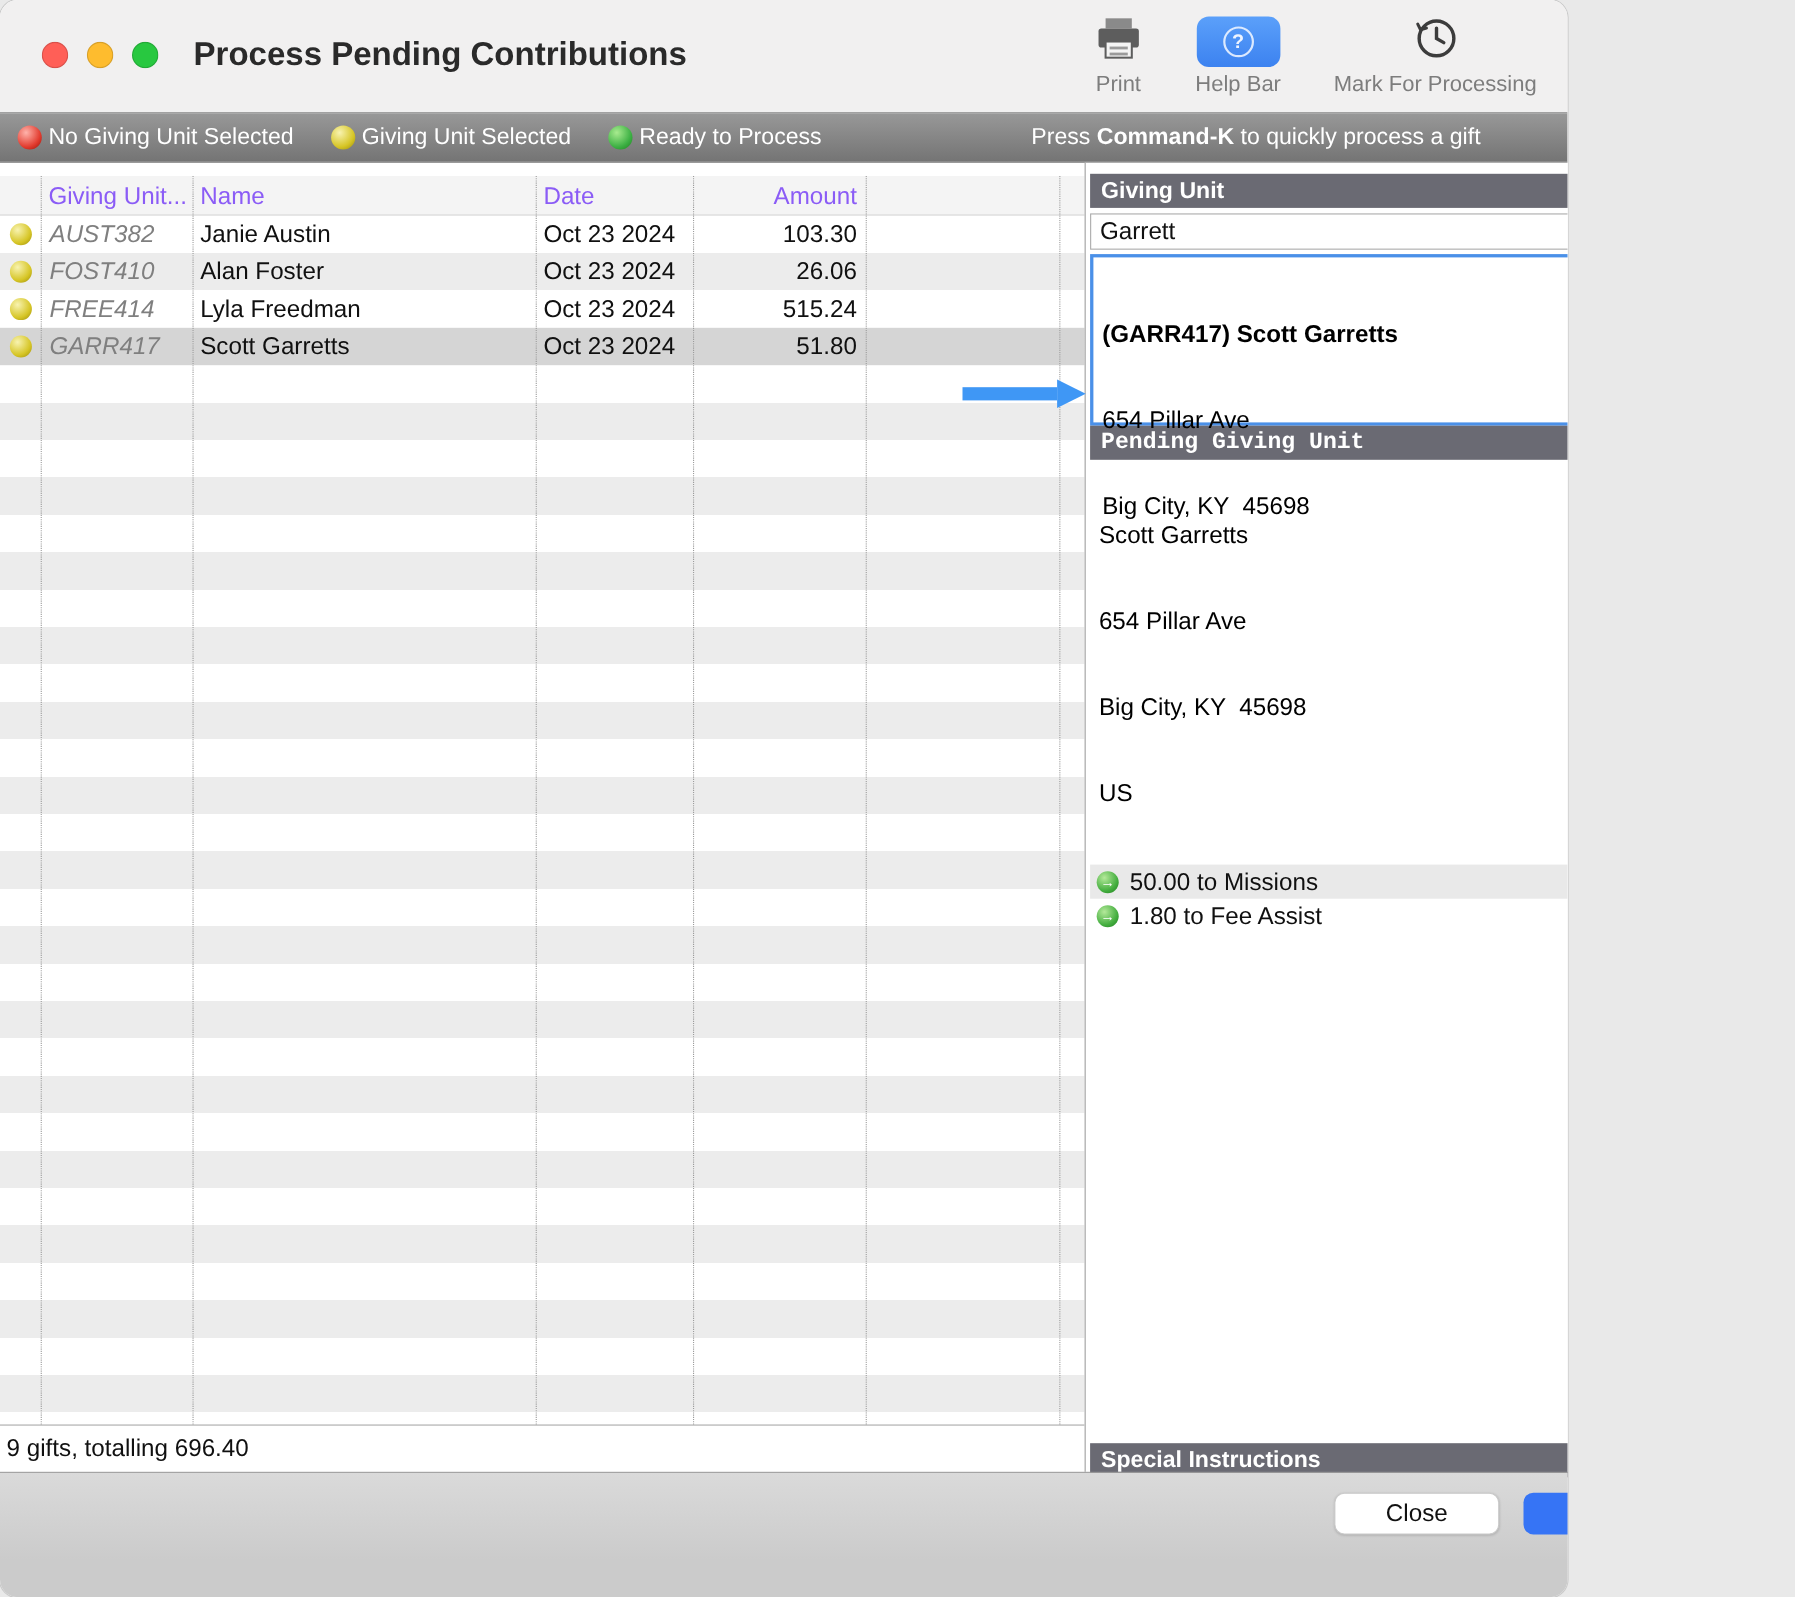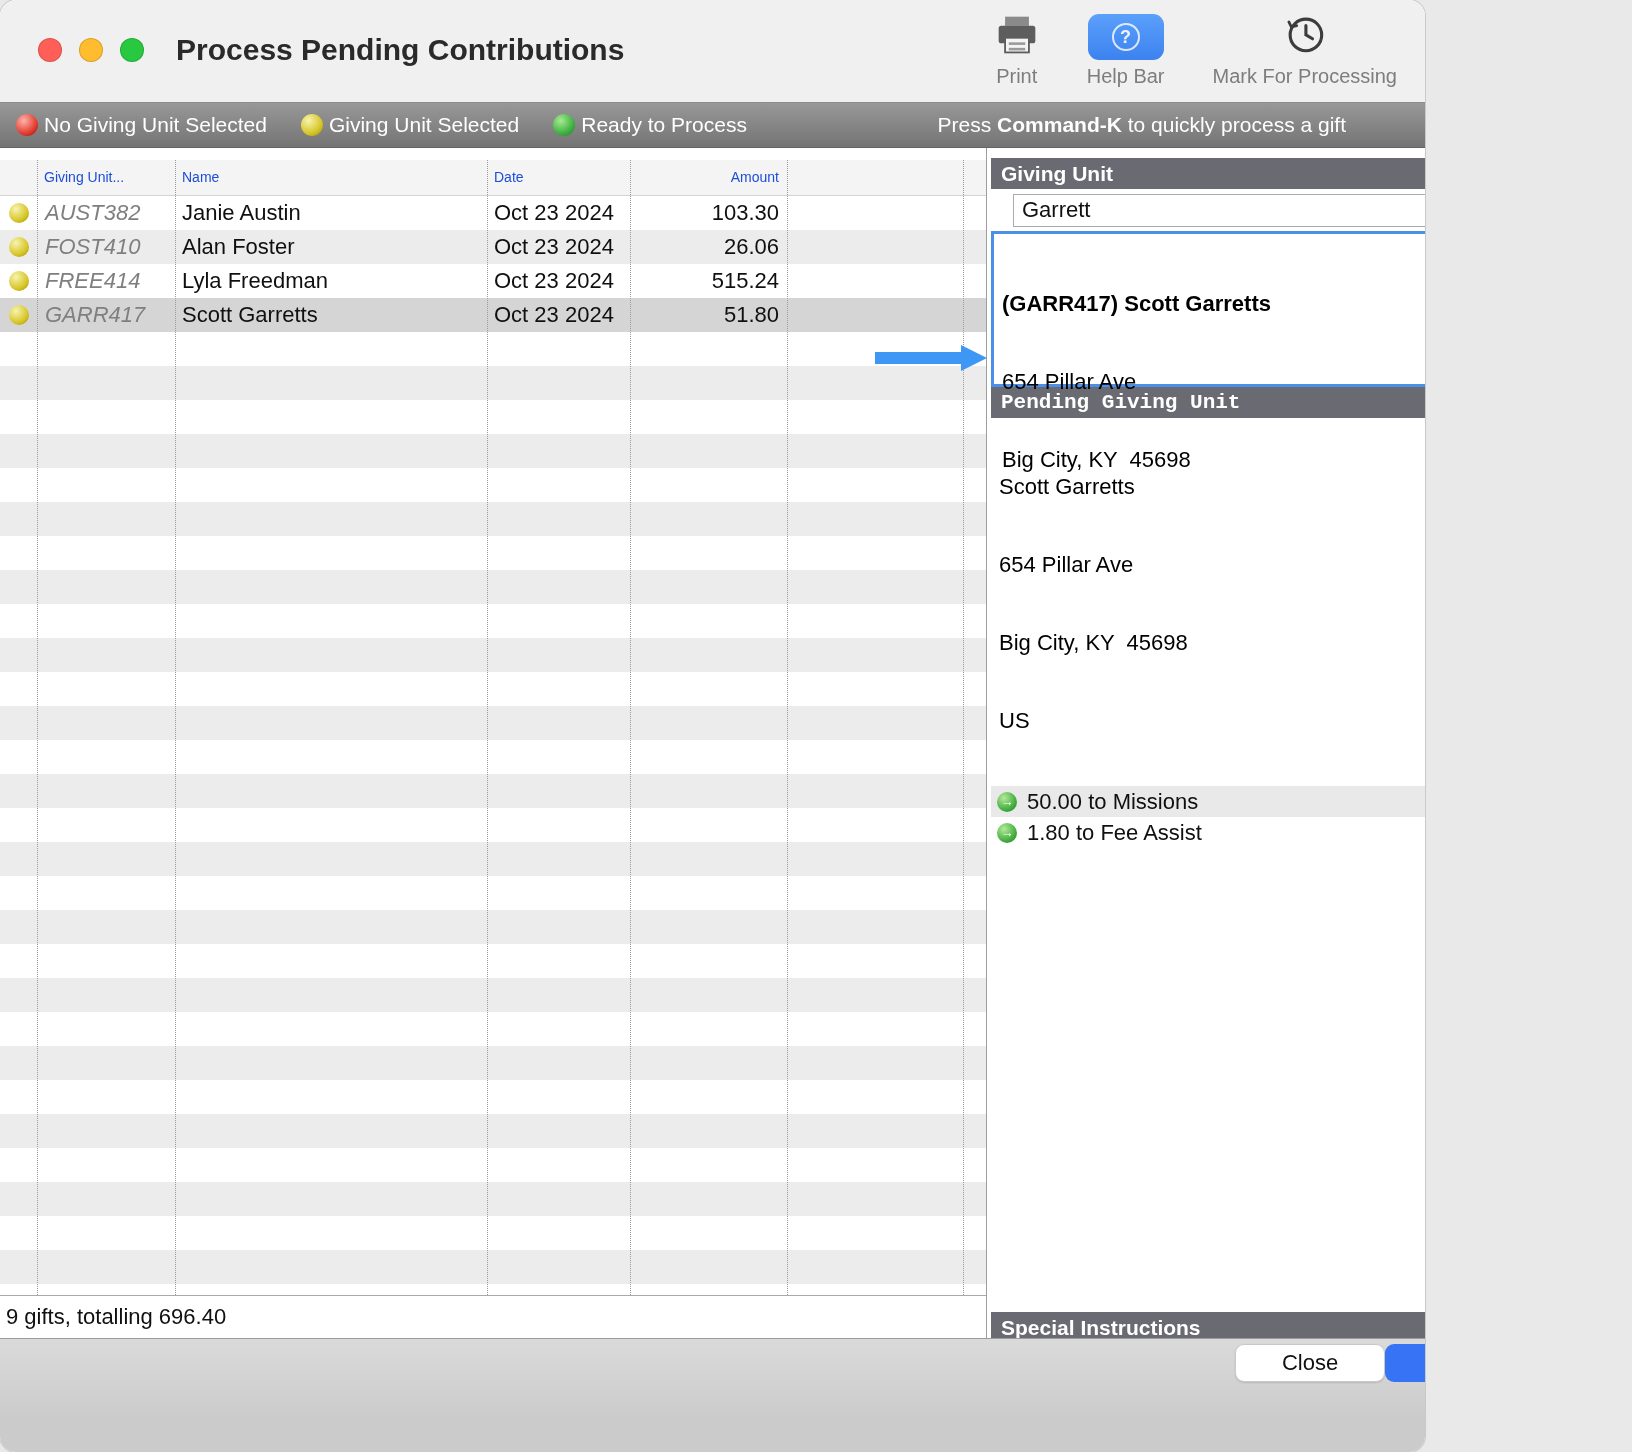--- a/index.html
+++ b/index.html
@@ -35,21 +35,21 @@
   .sphere.green{ background:radial-gradient(circle at 35% 30%, #a8eb8f, #3cb043 62%, #1d7d1d); }
   .hint{ margin-left:auto; color:#fff; font-size:21px; white-space:nowrap; }
   .hint b{ font-weight:700; }
 
   
   .content{ position:absolute; top:148px; left:0; width:1632px; height:1190px; background:#fff; }
 
   .table-area{ position:absolute; left:0; top:0; width:986px; height:1190px; }
   .grid-cols{ display:grid; grid-template-columns:37px 138px 312px 143px 157px 1fr; }
   .thead{ position:absolute; top:12px; left:0; width:986px; height:36px; background:#f4f4f4;
-          border-bottom:1px solid #d4d4d4; font-size:14px; color:#1d4ed8; line-height:35px; }
+          border-bottom:1px solid #d4d4d4; font-size:22px; color:#8b5cf6; line-height:35px; }
   .thead .hc{ padding-left:7px; white-space:nowrap; overflow:hidden; }
   .thead .hc.right{ text-align:right; padding-right:8px; }
   .tbody{ position:absolute; top:48px; left:0; width:986px; height:1099px;
           background:repeating-linear-gradient(to bottom, #fff 0 34px, #ececec 34px 68px); }
   .trow{ height:34px; line-height:34px; font-size:22px; color:#101010; cursor:default; }
   .trow.selected{ background:#d5d5d5; }
   .c-status{ display:flex; align-items:center; justify-content:center; }
   .dot{ width:20px; height:20px; border-radius:50%;
         background:radial-gradient(circle at 35% 30%, #f8f3b0, #d6c525 62%, #96870a); }
   .c-unit{ font-style:italic; color:#7f7f7f; padding-left:8px; }
@@ -61,21 +61,21 @@
                  border-top:1px solid #a9a9a9; background:#fff; font-size:22px; line-height:42px;
                  padding-left:6px; color:#101010; }
 
   
   .panel{ position:absolute; left:986px; top:0; width:646px; height:1190px;
           border-left:1px solid #9e9e9e; background:#fff; padding:10px 0 0 4px; }
   .phdr{ width:574px; height:31px; background:#6a6a73; color:#fff; font-weight:700;
          font-size:21px; line-height:31px; padding-left:10px; }
   .search-row{ display:flex; align-items:center; width:574px; height:34px; margin-top:4px; }
   .search-input{ width:490px; height:33px; border:1px solid #ababab; font-size:22px;
-                 padding:0 8px; color:#111; background:#fff; outline:none;margin-left:22px; }
+                 padding:0 8px; color:#111; background:#fff; outline:none; }
   .list-link{ margin-left:auto; margin-right:4px; color:#2c6ef2; font-size:22px; cursor:pointer; }
   .result-box{ width:570px; height:156px; border:3px solid #4a90e8; margin-top:4px;
                padding:5px 8px; font-size:22px; line-height:26px; white-space:pre-wrap; }
   .result-title{ font-weight:700; }
   .addr-block{ width:574px; padding:4px 0 0 8px; font-size:22px; line-height:26px; white-space:pre-wrap; }
   .hdr-gap9{ margin-top:9px; } .hdr-gap3{ margin-top:0;font-family:Liberation Mono, monospace; }
   .gift-row{ width:574px; height:31px; display:flex; align-items:center; gap:10px;
              padding-left:6px; font-size:22px; color:#101010; }
   .gift-row.striped{ background:#e9e9e9; }
   .gift-icon{ width:20px; height:20px; border-radius:50%; flex:none;
@@ -87,21 +87,21 @@
   
   .annot-arrow{ position:absolute; left:875px; top:345px; width:112px; height:26px; z-index:5; pointer-events:none; }
   .annot-arrow .shaft{ position:absolute; left:0; top:7px; width:86px; height:12px; background:#3f97f5; }
   .annot-arrow .head{ position:absolute; left:86px; top:0; width:0; height:0;
                       border-top:13px solid transparent; border-bottom:13px solid transparent;
                       border-left:26px solid #3f97f5; }
 
   
   .bottombar{ position:absolute; left:0; top:1338px; width:1632px; height:114px;
               background:linear-gradient(#dadada,#cbcbcb 70%); border-top:1px solid #9b9b9b; }
-  .btns{ position:absolute; top:5px; right:107px; display:flex; }
+  .btns{ position:absolute; top:18px; right:107px; display:flex; gap:22px; }
   .btn{ height:38px; border-radius:9px; font-size:22px; display:flex; align-items:center;
         justify-content:center; cursor:default; }
   .btn.close{ width:150px; background:#fff; border:1px solid #c9c9c9; color:#111;
               box-shadow:0 1px 2px rgba(0,0,0,.12); }
   .btn.save{ width:140px; background:#3674f5; color:#fff; border:none; }
 </style>
 </head>
 <body>
 
 <div class="window">

